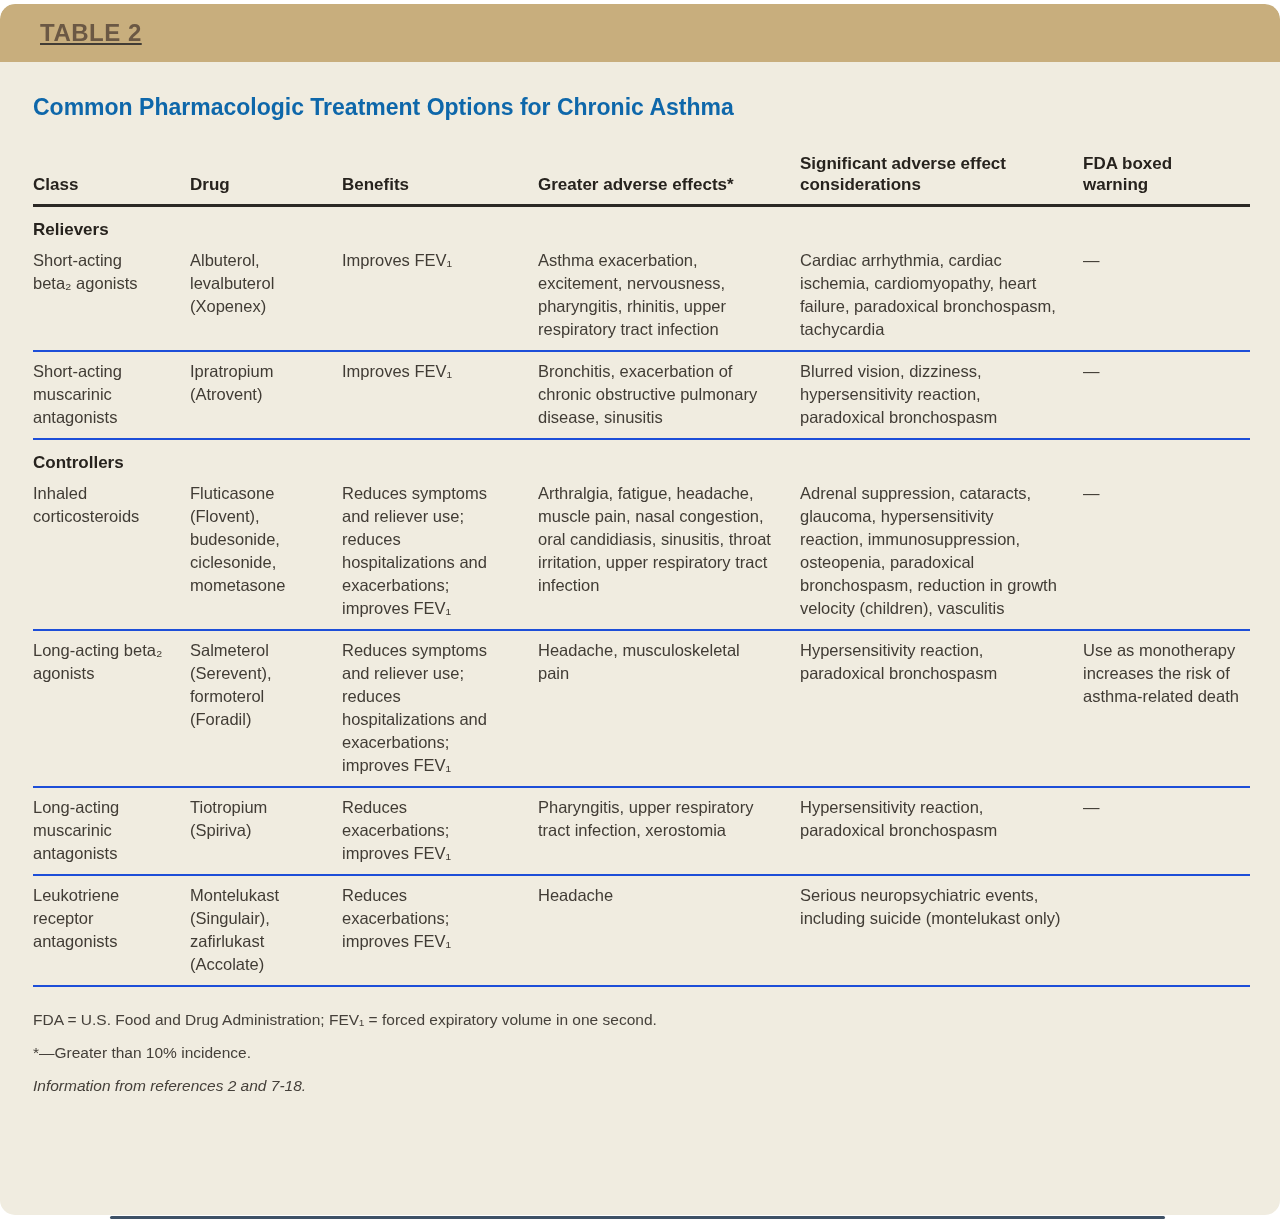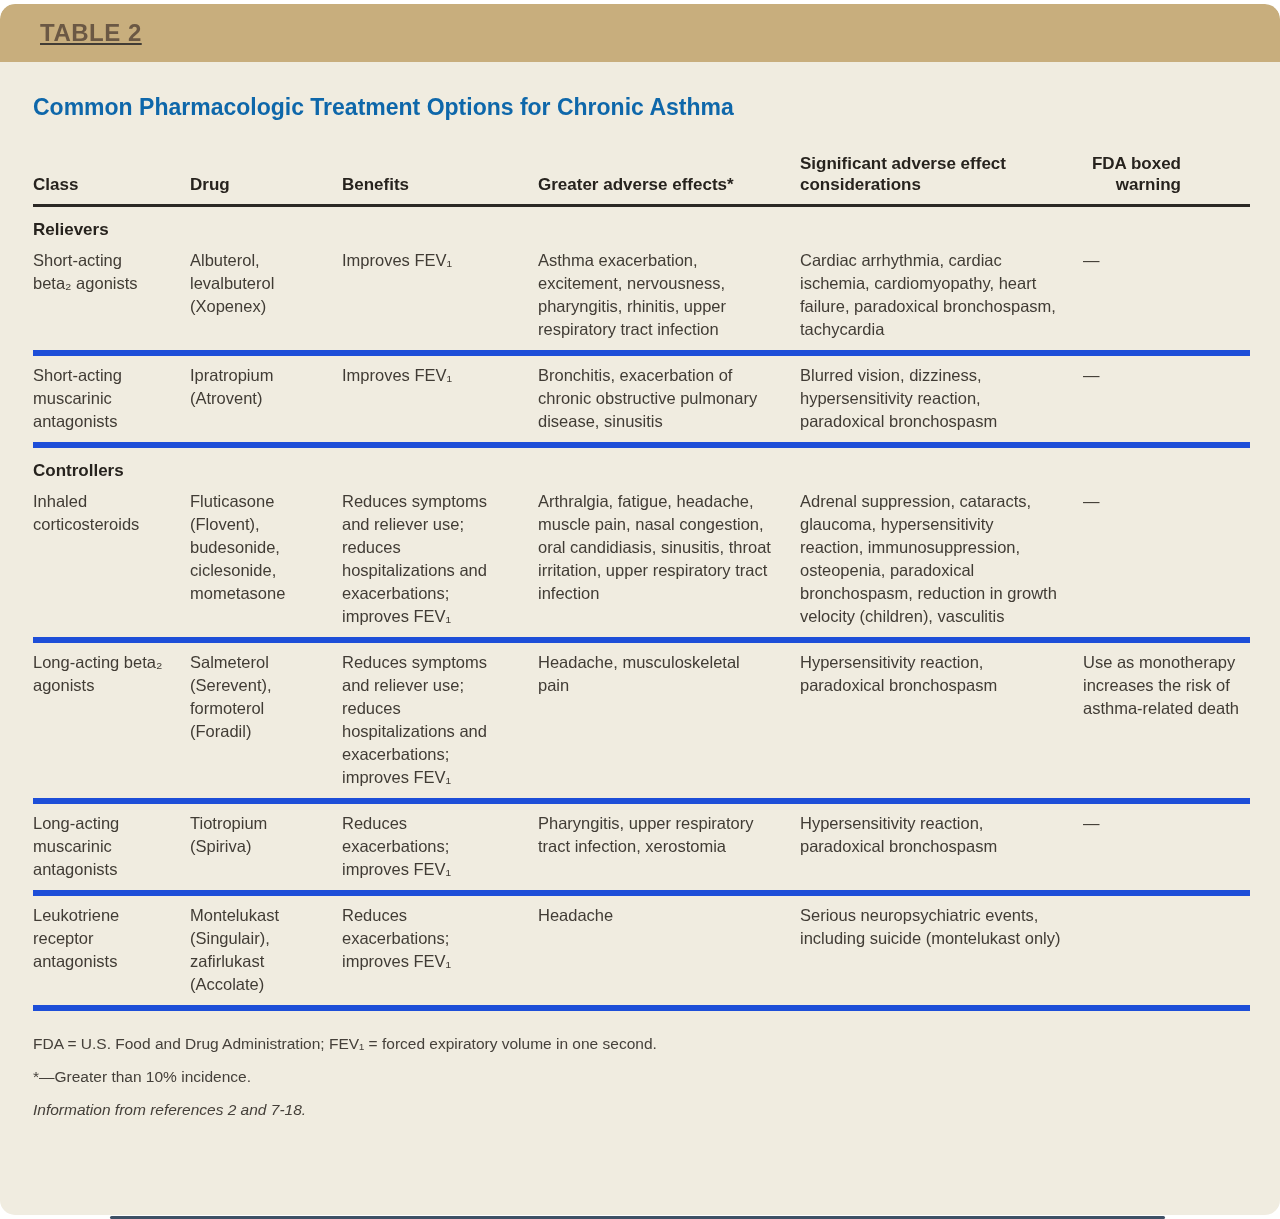--- a/index.html
+++ b/index.html
@@ -34,28 +34,28 @@
 
   .row {
     display:grid;
     grid-template-columns:157px 152px 196px 262px 283px minmax(0,1fr);
   }
   .cell { padding-right:26px; font-size:16.5px; line-height:23px; color:#413c35; }
   .cell:last-child { padding-right:0; }
 
   .thead { align-items:end; padding-bottom:9px; border-bottom:3px solid #2b2824; padding-top:18px; }
   .th { font-size:17px; line-height:21px; font-weight:bold; color:#27231e; padding-right:20px; }
-  .th-fda { max-width:118px;text-align:right; }
+  .th-fda { max-width:118px; }
 
   .section-label {
     padding-top:12px;
     font-size:17px; font-weight:bold; color:#27231e; line-height:22px;
   }
 
-  .data-row { padding:8px 0 9px; border-bottom:6px solid #1d4ed8; }
+  .data-row { padding:8px 0 9px; border-bottom:2px solid #1d4ed8; }
 
   .footnotes { padding-top:10px; }
   .footnote { font-size:15.5px; line-height:20px; color:#45403a; margin-top:13px; }
   .footnote.italic { font-style:italic; }
 
   .bottom-line {
     position:absolute; bottom:0; left:110px; right:115px; height:3px;
     background:#3e5166; border-radius:2px;
   }
 </style>

